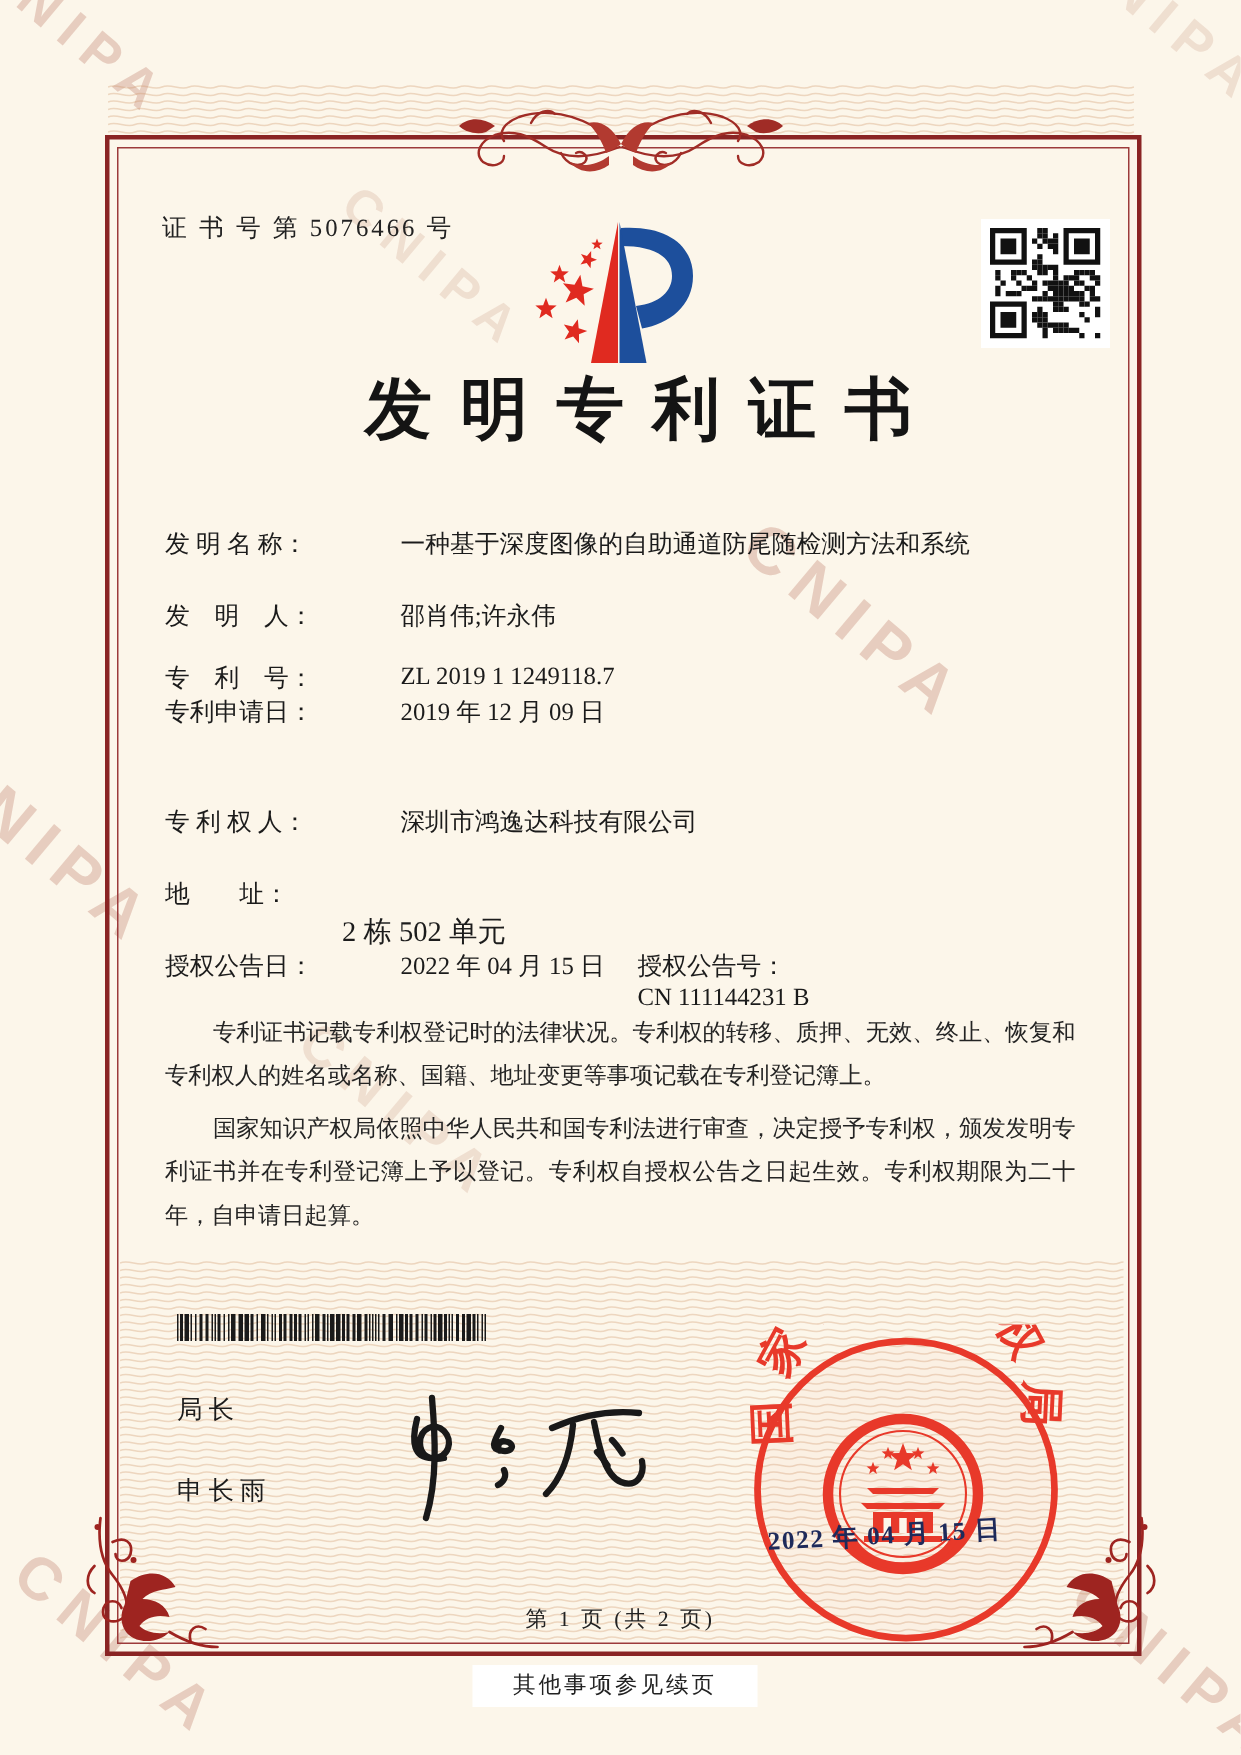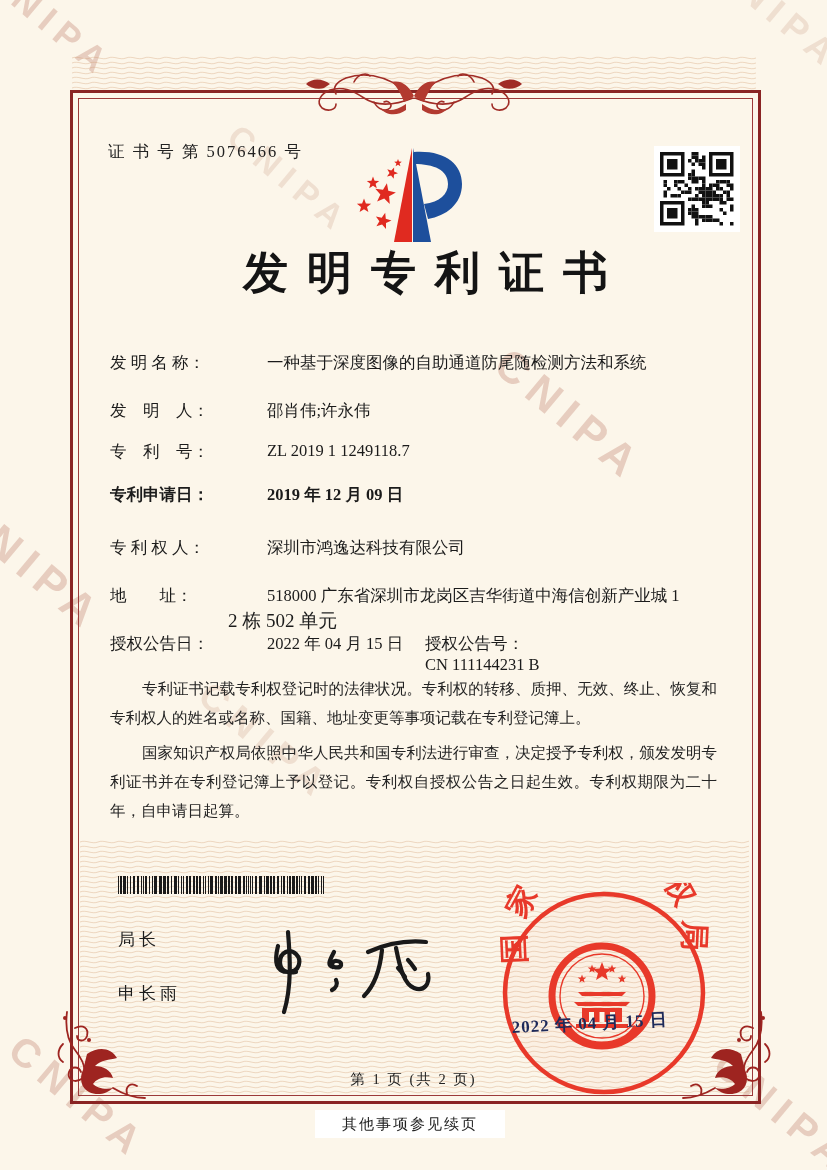--- a/index.html
+++ b/index.html
@@ -271,31 +271,30 @@
   <span class="val">一种基于深度图像的自助通道防尾随检测方法和系统</span>
 </div>
 <div class="abs row" style="top:400px;">
   <span class="lbl">发    明    人：</span>
   <span class="val">邵肖伟;许永伟</span>
 </div>
 <div class="abs row" style="top:441px;">
   <span class="lbl">专    利    号：</span>
   <span class="val">ZL 2019 1 1249118.7</span>
 </div>
-<div class="abs row" style="top:484px;font-weight:bold;">
+<div class="abs row" style="top:464px;">
   <span class="lbl">专利申请日：</span>
   <span class="val">2019 年 12 月 09 日</span>
 </div>
 <div class="abs row" style="top:537px;">
   <span class="lbl">专 利 权 人：</span>
   <span class="val">深圳市鸿逸达科技有限公司</span>
 </div>
 <div class="abs row" style="top:585px;">
   <span class="lbl">地        址：</span>
-  <span class="val">518000 广东省深圳市龙岗区吉华街道中海信创新产业城 1</span>
 </div>
 <div class="abs addr2" style="top:608px;">2 栋 502 单元</div>
 <div class="abs row" style="top:633px;">
   <span class="lbl">授权公告日：</span>
   <span class="val">2022 年 04 月 15 日</span>
   <span class="grant2">
     <span class="lbl">授权公告号：</span>
     <span class="val">CN 111144231 B</span>
   </span>
 </div>

